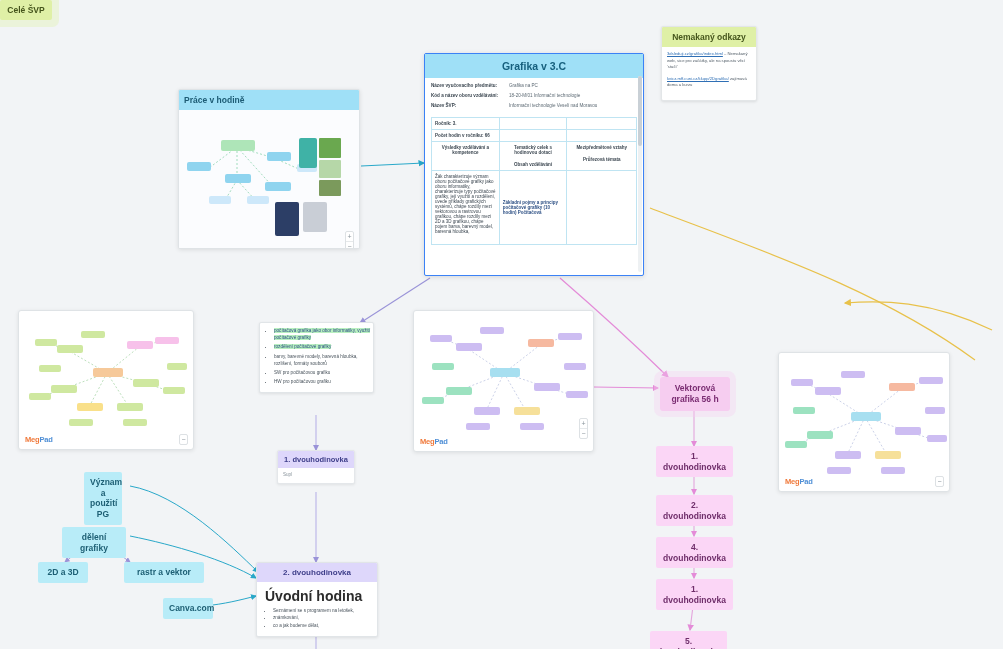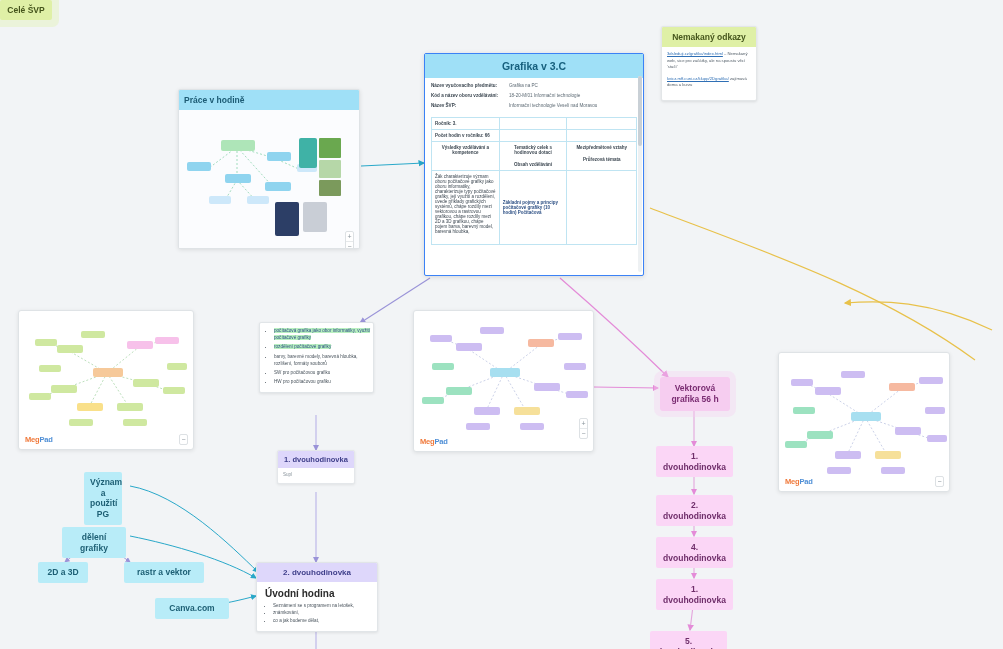--- a/index.html
+++ b/index.html
@@ -140,21 +140,21 @@
   
   #uvodni {
     position:absolute; left:256px; top:562px; width:122px;
     background:#fff; border:1px solid #e1e5e8; border-radius:2px;
     box-shadow:0 1px 3px rgba(0,0,0,.09); overflow:hidden;
   }
   #uvodni .hdr {
     background:#ded7fb; color:#3f3f8a;
     font-size:8px; font-weight:bold; text-align:center; padding:5px 4px;
   }
-  #uvodni h3 { margin:6px 8px 3px 8px; font-size:10px; color:#2b2b2b; }
+  #uvodni h3 { margin:6px 8px 3px 8px; font-size:14px; color:#2b2b2b; }
   #uvodni ul { margin:0 0 7px 0; padding-left:16px; }
   #uvodni li { font-size:4.6px; line-height:1.6; color:#49535c; }
 
   
   #dvou1 {
     position:absolute; left:277px; top:450px; width:78px;
     background:#fff; border:1px solid #e4e7ea; border-radius:2px;
     box-shadow:0 1px 3px rgba(0,0,0,.08); overflow:hidden;
   }
   #dvou1 .hdr {
@@ -432,21 +432,21 @@
   </div>
   <div class="lbl cyan" style="left:62px; top:527px; width:64px;">
     <span>dělení grafiky</span>
   </div>
   <div class="lbl cyan" style="left:38px; top:562px; width:50px;">
     <span>2D a 3D</span>
   </div>
   <div class="lbl cyan" style="left:104px; top:562px; width:80px;margin-left:20px;">
     <span>rastr a vektor</span>
   </div>
-  <div class="lbl cyan" style="left:155px; top:598px; width:74px;">
+  <div class="lbl cyan" style="left:163px; top:598px; width:50px;">
     <span>Canva.com</span>
   </div>
 
   <div id="vektor">
     <span>Vektorová grafika 56 h</span>
   </div>
 
   <div class="lbl pink" style="left:656px; top:446px; width:77px;">
     <span>1. dvouhodinovka</span>
   </div>

